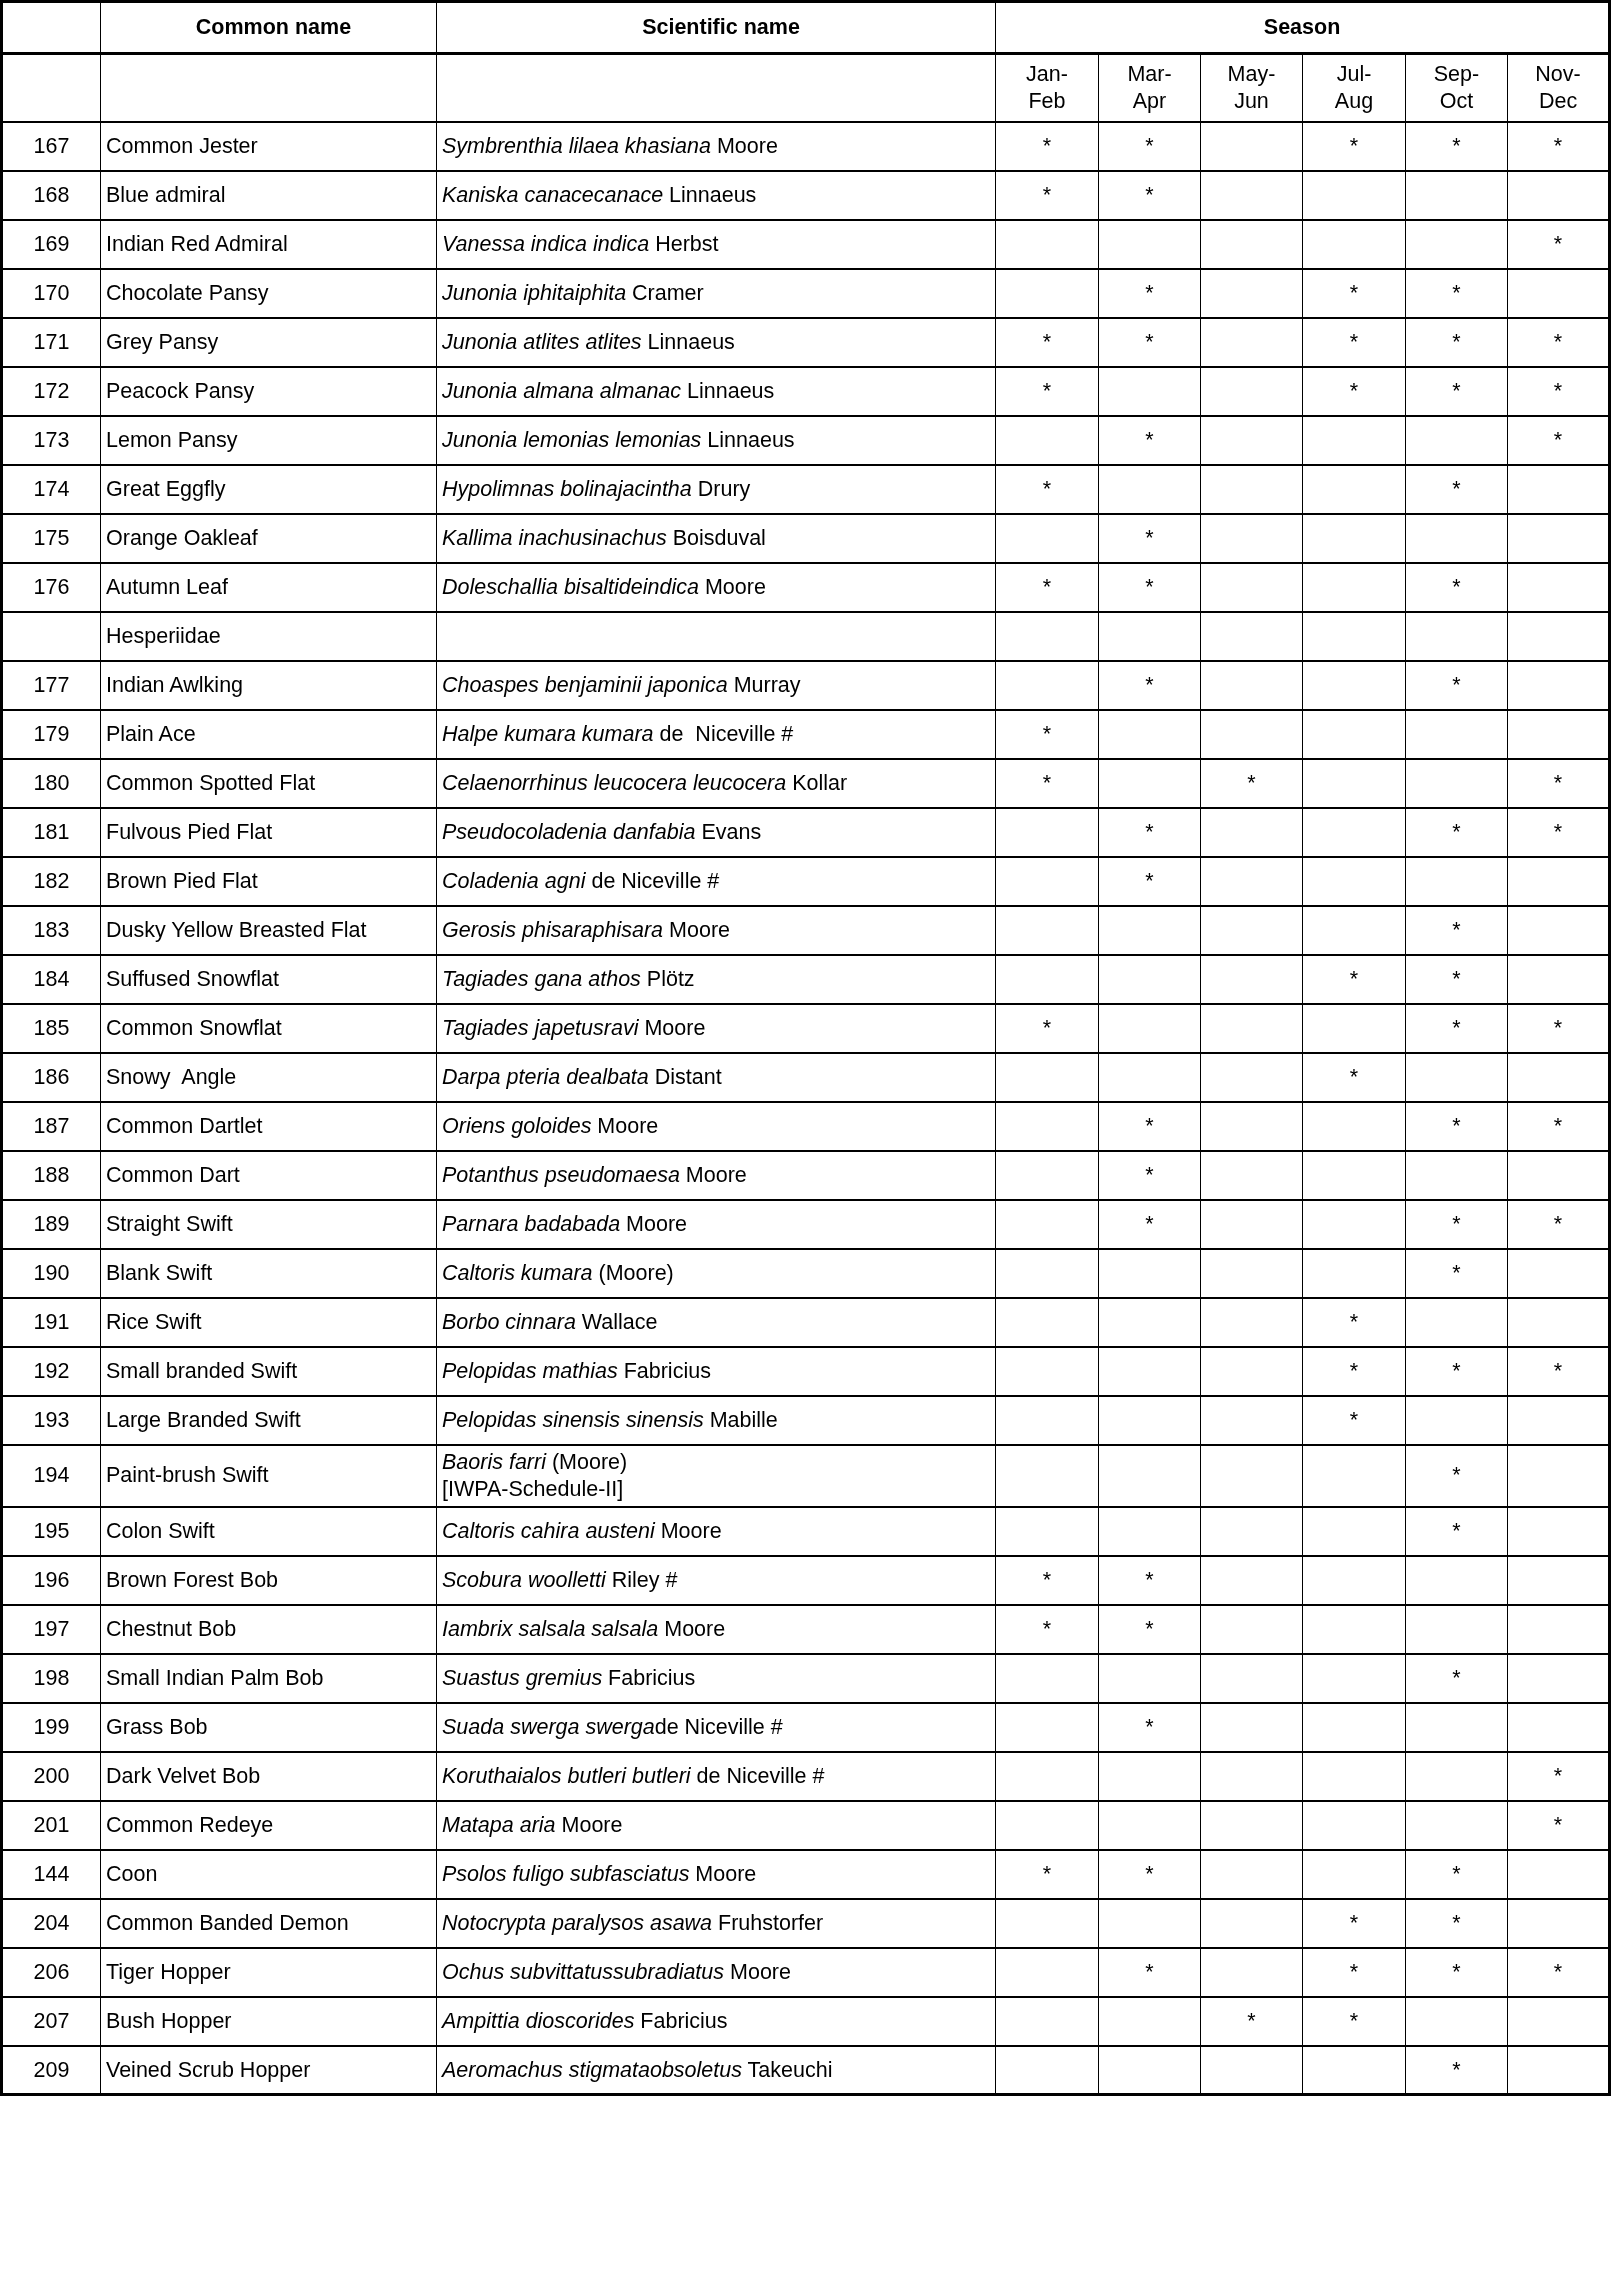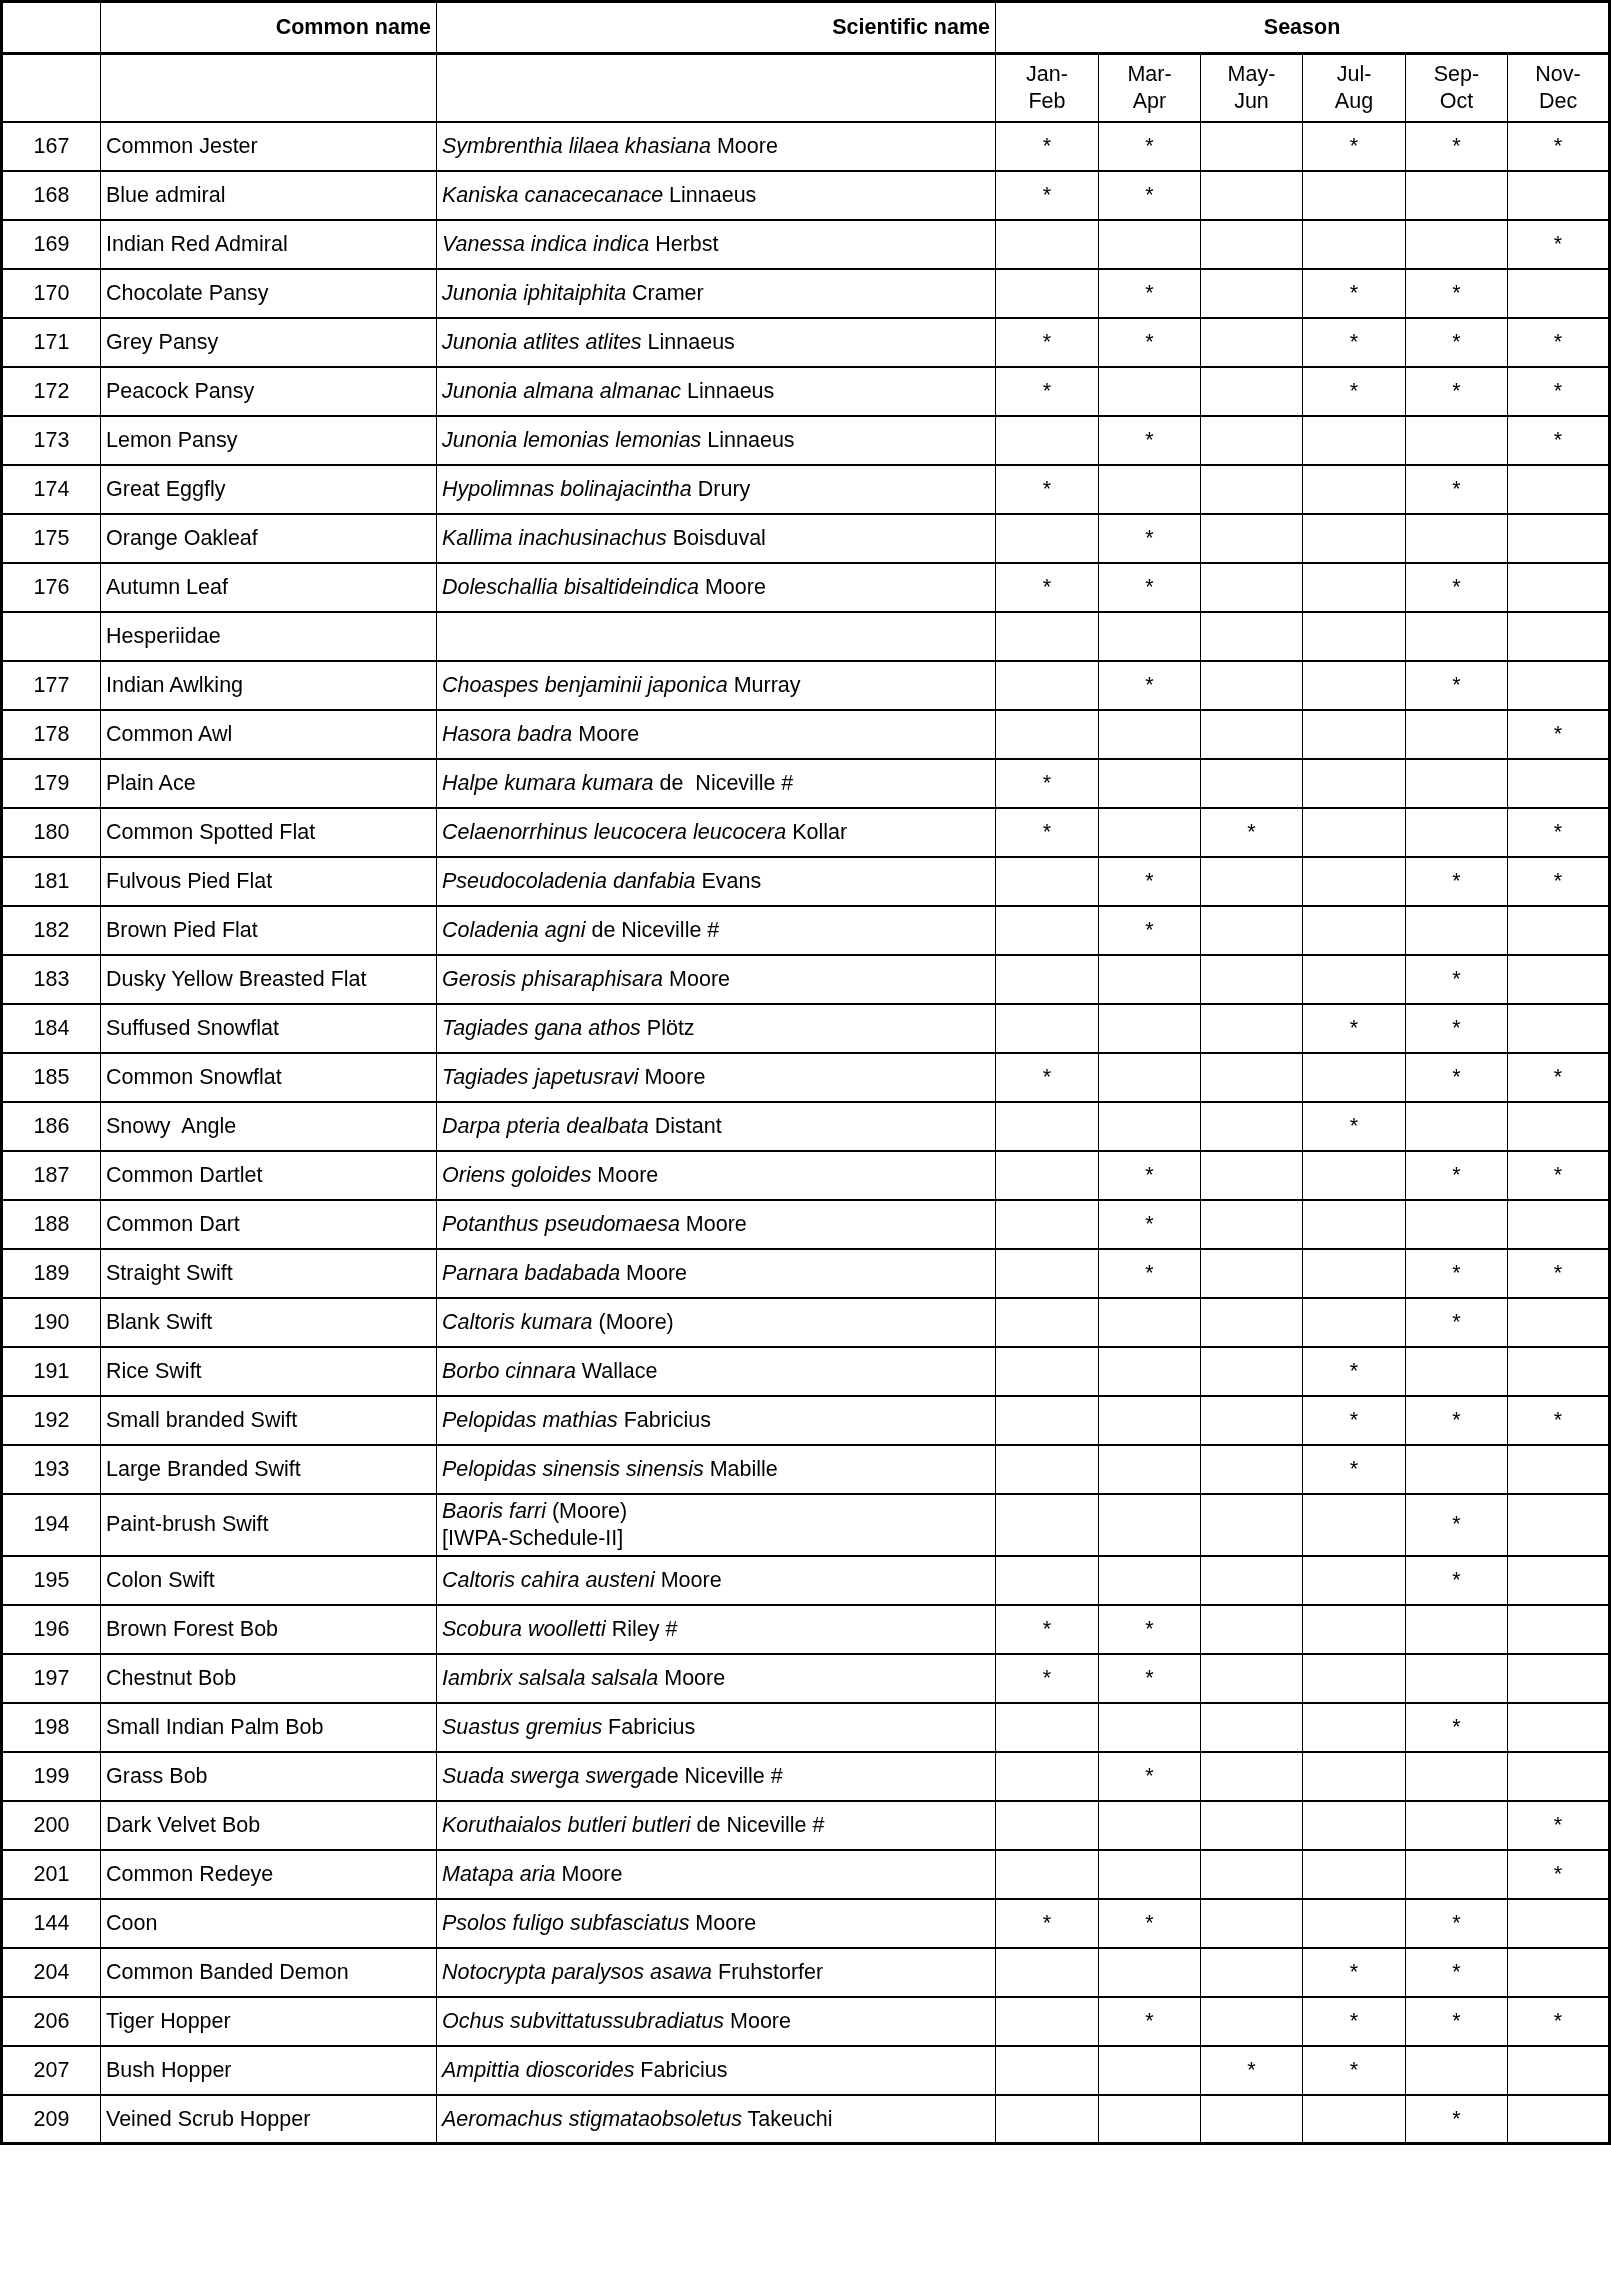--- a/index.html
+++ b/index.html
@@ -32,21 +32,21 @@
     vertical-align: middle;
     color: #000;
     background: #fff;
     overflow: hidden;
     box-sizing: border-box;
     padding: 3.3px 5px;
   }
   thead tr.head-main { height: 52px; }
   thead tr.head-main th {
     font-weight: bold;
-    text-align: right;
+    text-align: center;
     padding-left: 15px;
     border-bottom-width: 3.3px;
   }
   thead tr.head-main th.season-span {
     text-align: center;
     padding-left: 5px;
   }
   thead tr.head-months { height: 68px; }
   thead tr.head-months th {
     font-weight: normal;
@@ -256,31 +256,20 @@
     <td class="c-common">Indian Awlking</td>
     <td class="c-sci"><span class="sci-italic">Choaspes benjaminii japonica</span> Murray</td>
     <td class="c-season"></td>
     <td class="c-season">*</td>
     <td class="c-season"></td>
     <td class="c-season"></td>
     <td class="c-season">*</td>
     <td class="c-season"></td>
   </tr>
         <tr>
-    <td class="c-num">178</td>
-    <td class="c-common">Common Awl</td>
-    <td class="c-sci"><span class="sci-italic">Hasora badra</span> Moore</td>
-    <td class="c-season"></td>
-    <td class="c-season"></td>
-    <td class="c-season"></td>
-    <td class="c-season"></td>
-    <td class="c-season"></td>
-    <td class="c-season">*</td>
-  </tr>
-        <tr>
     <td class="c-num">179</td>
     <td class="c-common">Plain Ace</td>
     <td class="c-sci"><span class="sci-italic">Halpe kumara kumara</span> de  Niceville #</td>
     <td class="c-season">*</td>
     <td class="c-season"></td>
     <td class="c-season"></td>
     <td class="c-season"></td>
     <td class="c-season"></td>
     <td class="c-season"></td>
   </tr>

